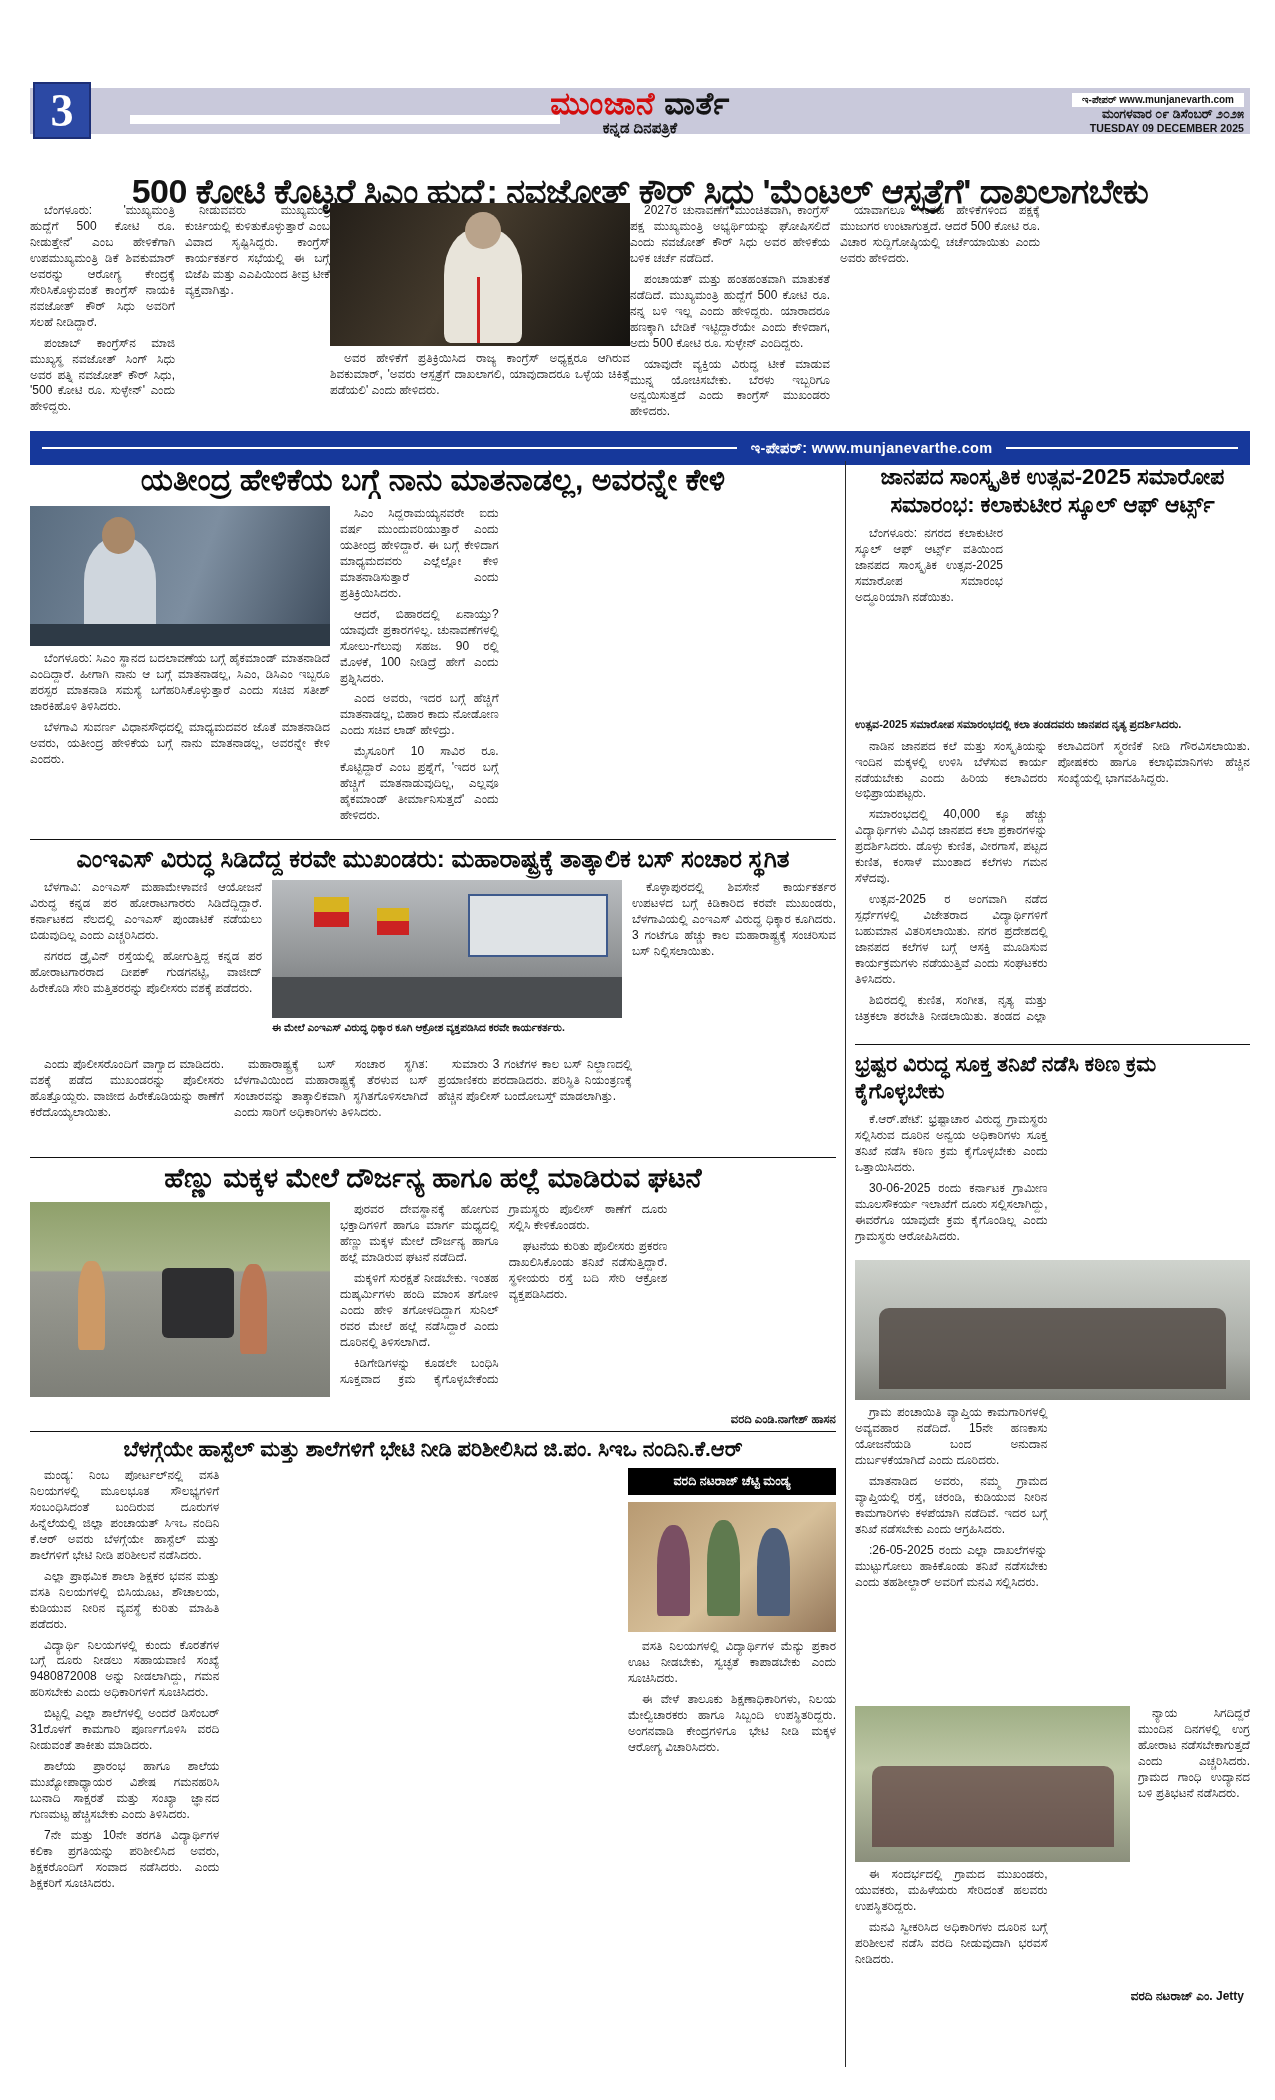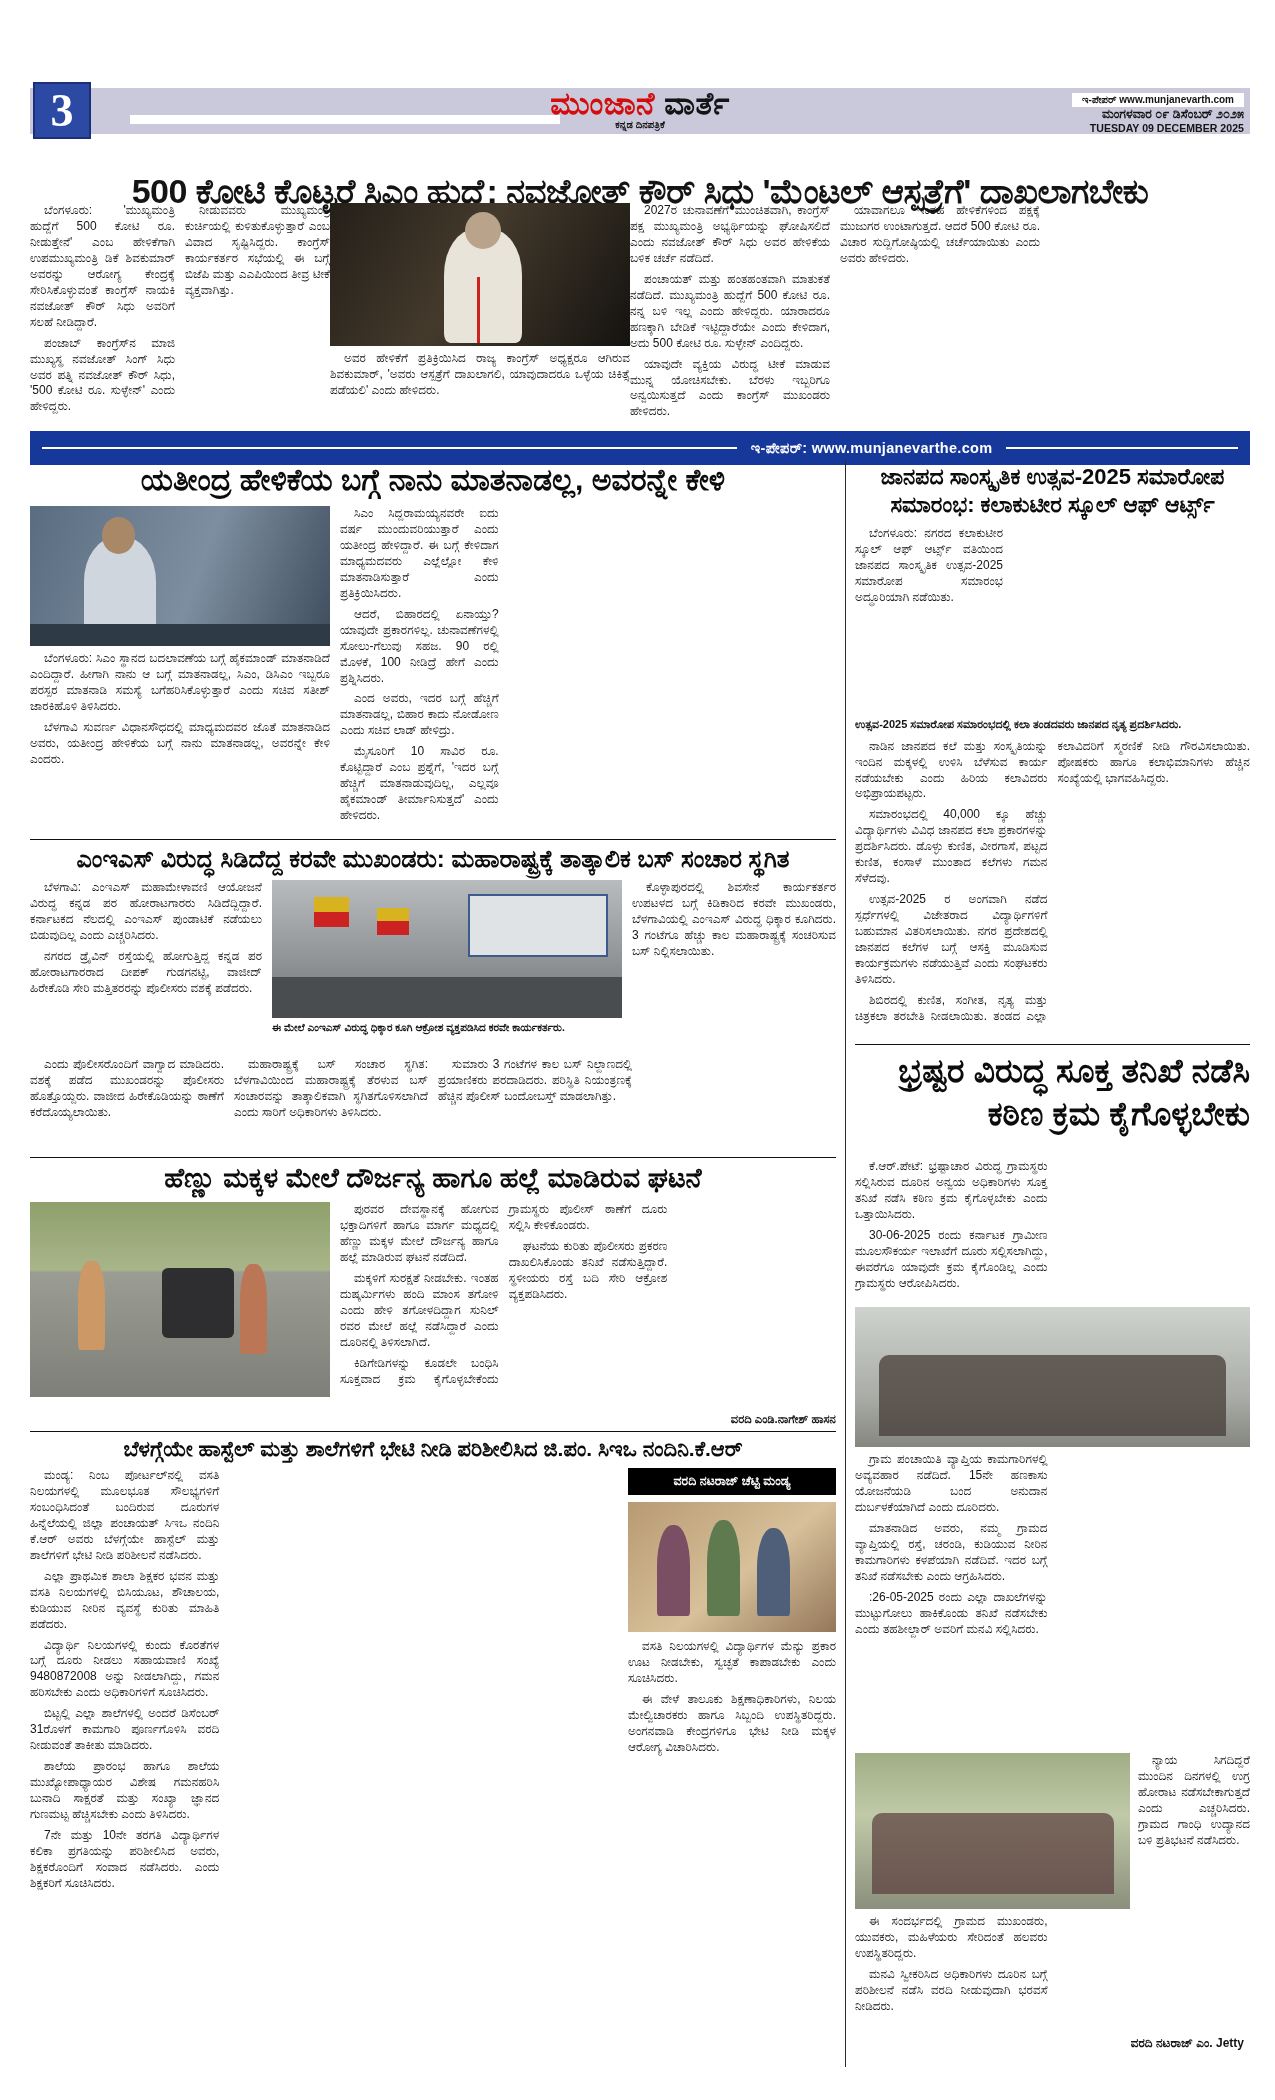--- a/index.html
+++ b/index.html
@@ -9,21 +9,21 @@
   
   .masthead{position:absolute;left:30px;top:88px;width:1220px;height:46px;background:#c9c9db;}
   .pagenum{position:absolute;left:3px;top:-6px;width:58px;height:57px;background:#2c49a4;
            border:2px solid #1d2f76;color:#fff;font-size:46px;font-weight:bold;
            display:flex;align-items:center;justify-content:center;
            font-family:"Liberation Serif","DejaVu Serif",serif;box-sizing:border-box;}
   .mast-stripe{position:absolute;left:100px;top:27px;width:430px;height:9px;background:#ffffff;}
   .mast-center{position:absolute;left:0;right:0;top:0;text-align:center;}
   .mast-title{font-size:31px;font-weight:bold;line-height:1.05;letter-spacing:.5px;}
   .mast-title .red{color:#d30d0d;}
-  .mast-sub{font-size:10px;font-weight:bold;margin-top:-2px;}
+  .mast-sub{font-size:15px;font-weight:bold;margin-top:-2px;}
   .mast-right{position:absolute;right:6px;top:1px;text-align:right;line-height:1.15;}
   .ep-small{display:inline-block;background:#ffffff;font-size:10px;font-weight:bold;padding:1px 10px;}
   .date-kn{font-size:12.5px;font-weight:bold;}
   .date-en{font-size:11.5px;font-weight:bold;transform:scaleX(.92);transform-origin:right;}
 
   
   .lead-headline{position:absolute;left:30px;top:149px;width:1220px;text-align:center;
                  font-size:34px;font-weight:bold;white-space:nowrap;letter-spacing:-.5px;}
   .lead-wrap{position:absolute;left:30px;top:203px;width:1220px;height:223px;display:flex;}
   .lead-left{width:300px;height:100%;column-count:2;column-gap:10px;column-fill:auto;overflow:hidden;}
@@ -44,21 +44,21 @@
   .main{position:absolute;left:30px;top:461px;width:1220px;height:1606px;display:flex;gap:9px;}
   .colL{width:806px;} .vrule{width:1px;background:#2a2a2a;} .colR{flex:1;}
   .hrule{border:none;border-top:1.6px solid #111;margin:5px 0;}
 
   h2{margin:0;color:#0c0c0c;}
   .h-a2{font-size:30px;font-weight:bold;text-align:center;margin:2px 0 8px;white-space:nowrap;}
   .h-a4{font-size:24px;font-weight:bold;text-align:center;margin:4px 0 7px;white-space:nowrap;}
   .h-a5{font-size:27px;font-weight:bold;text-align:center;margin:4px 0 8px;white-space:nowrap;}
   .h-a6{font-size:21px;font-weight:bold;text-align:center;margin:3px 0 7px;white-space:nowrap;}
   .h-a3{font-size:22px;font-weight:bold;text-align:center;line-height:1.28;margin:2px 0 7px;}
-  .h-a7{font-size:33px;font-weight:bold;text-align:right;line-height:1.3;margin:5px 0 24px;}
+  .h-a7{font-size:21px;font-weight:bold;text-align:left;line-height:1.3;margin:5px 0 8px;}
 
   
   .a2-body{display:flex;gap:10px;height:328px;}
   .a2-left{width:300px;display:flex;flex-direction:column;}
   .a2-left .under{flex:1;overflow:hidden;margin-top:5px;}
   .a2-right{flex:1;column-count:3;column-gap:10px;column-fill:auto;overflow:hidden;}
 
   
   .a4-top{display:flex;gap:10px;height:172px;}
   .a4-c1{width:232px;overflow:hidden;}

